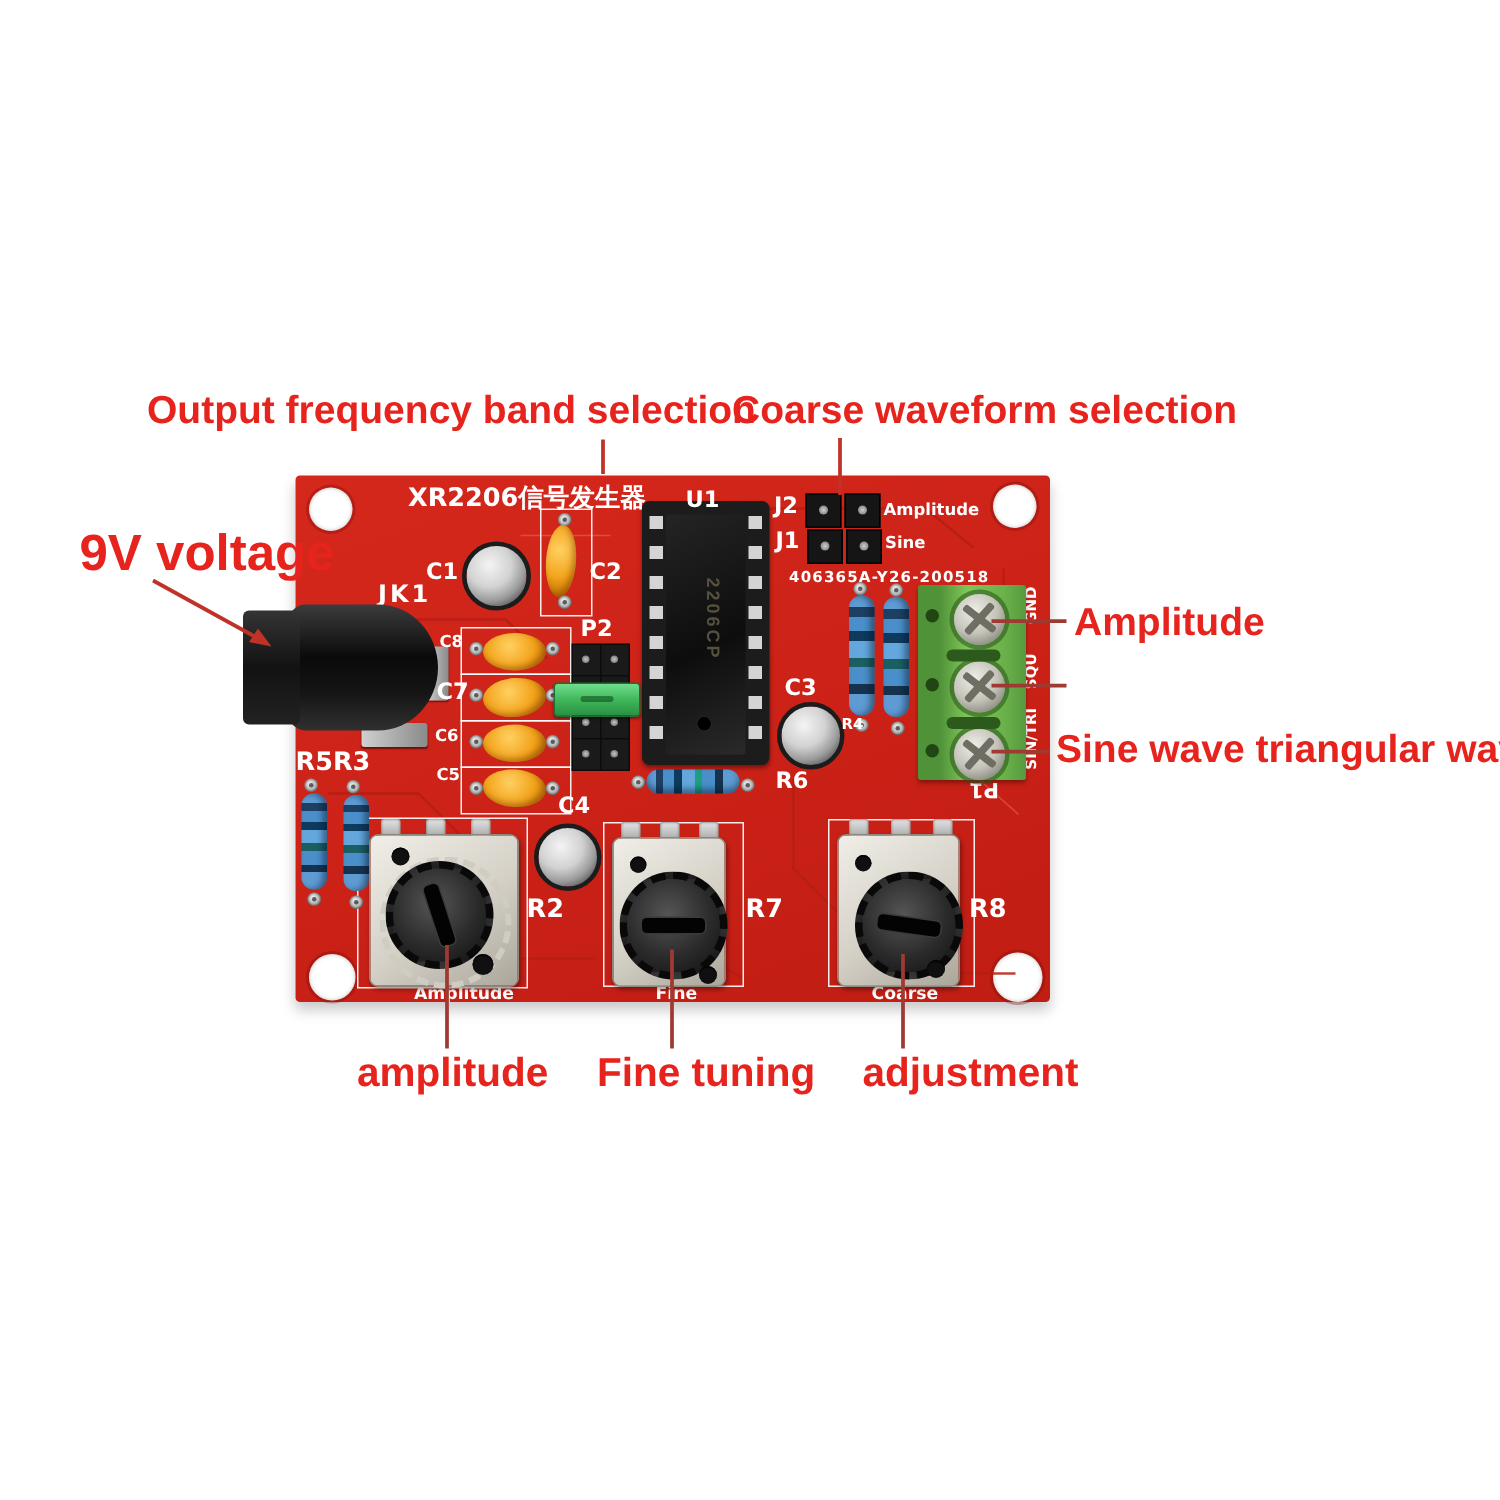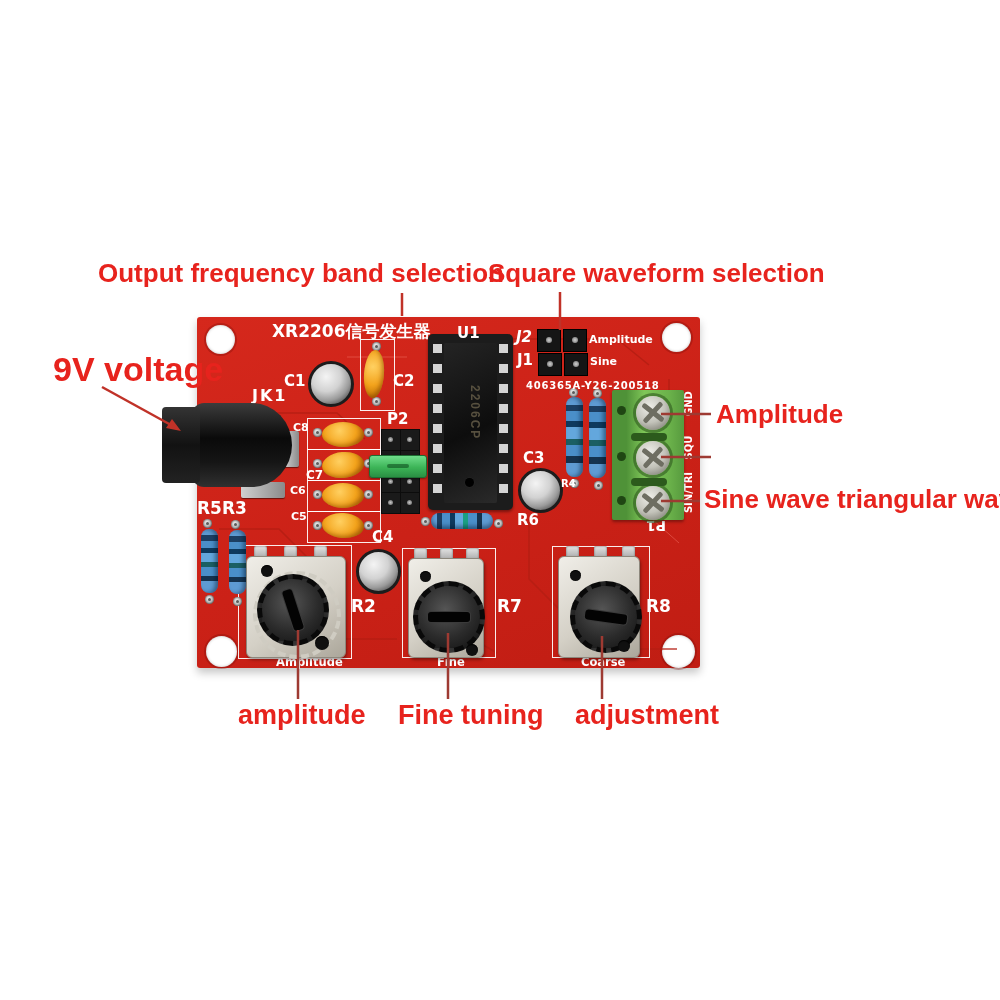--- a/index.html
+++ b/index.html
@@ -137,31 +137,31 @@
       <g stroke="#ef6a5e" stroke-width="1" fill="none" opacity="0.55">
         <path d="M242,62 L262,84"></path>
         <path d="M455,202 L482,226"></path>
         <path d="M150,40 L210,40"></path>
       </g>
     </svg>
   </div>
 
   <div class="silk" style="left:272px;top:320px;font-size:17px;">XR2206信号发生器</div>
   <div class="silk" style="left:457px;top:324px;font-size:15px;">U1</div>
-  <div class="silk" style="left:516px;top:328px;font-size:15px;font-style:italic;">J2</div>
+  <div class="silk" style="left:516px;top:328px;font-size:15px;">J2</div>
   <div class="silk" style="left:517px;top:351px;font-size:15px;">J1</div>
   <div class="silk" style="left:589px;top:333px;font-size:11px;">Amplitude</div>
   <div class="silk" style="left:590px;top:355px;font-size:11px;">Sine</div>
   <div class="silk" style="left:526px;top:380px;font-size:10px;letter-spacing:.8px;">406365A-Y26-200518</div>
   <div class="silk" style="left:212px;top:386px;font-size:16px;letter-spacing:2px;margin-left:40px;">JK1</div>
   <div class="silk" style="left:284px;top:372px;font-size:15px;">C1</div>
   <div class="silk" style="left:393px;top:372px;font-size:15px;">C2</div>
   <div class="silk" style="left:387px;top:410px;font-size:15px;">P2</div>
   <div class="silk" style="left:293px;top:421px;font-size:11px;">C8</div>
-  <div class="silk" style="left:291px;top:468px;font-size:12px;margin-left:15px;">C7</div>
+  <div class="silk" style="left:291px;top:452px;font-size:15px;">C7</div>
   <div class="silk" style="left:290px;top:484px;font-size:11px;">C6</div>
   <div class="silk" style="left:291px;top:510px;font-size:11px;">C5</div>
   <div class="silk" style="left:197px;top:498px;font-size:17px;">R5R3</div>
   <div class="silk" style="left:523px;top:449px;font-size:15px;">C3</div>
   <div class="silk" style="left:561px;top:478px;font-size:10px;">R4</div>
   <div class="silk" style="left:613px;top:481px;font-size:14px;">R1</div>
   <div class="silk" style="left:517px;top:511px;font-size:15px;">R6</div>
   <div class="silk" style="left:372px;top:528px;font-size:15px;">C4</div>
   <div class="silk" style="left:351px;top:596px;font-size:17px;">R2</div>
   <div class="silk" style="left:497px;top:596px;font-size:17px;">R7</div>
@@ -306,21 +306,21 @@
       <line x1="661" y1="414" x2="711" y2="414"></line>
       <line x1="661" y1="457" x2="711" y2="457"></line>
       <line x1="661" y1="501" x2="700" y2="501"></line>
       <line x1="298" y1="630" x2="298" y2="699"></line>
       <line x1="448" y1="633" x2="448" y2="699"></line>
       <line x1="602" y1="636" x2="602" y2="699"></line>
     </g>
   </svg>
 
   <div class="ann ctr" style="left:98px;top:260px;width:335px;font-size:26px;">Output frequency band selection</div>
-  <div class="ann ctr" style="left:488px;top:260px;width:275px;font-size:26px;">Square waveform selection</div>
+  <div class="ann ctr" style="left:488px;top:260px;width:275px;font-size:26px;">Coarse waveform selection</div>
   <div class="ann" style="left:53px;top:352px;font-size:34px;">9V voltage</div>
   <div class="ann" style="left:716px;top:401px;font-size:26px;">Amplitude</div>
   <div class="ann" style="left:704px;top:486px;font-size:26px;">Sine wave triangular wave</div>
   <div class="ann ctr" style="left:238px;top:701px;width:115px;font-size:27px;">amplitude</div>
   <div class="ann ctr" style="left:398px;top:701px;width:128px;font-size:27px;">Fine tuning</div>
   <div class="ann ctr" style="left:575px;top:701px;width:128px;font-size:27px;">adjustment</div>
 
 </div>
 
 </body></html>

